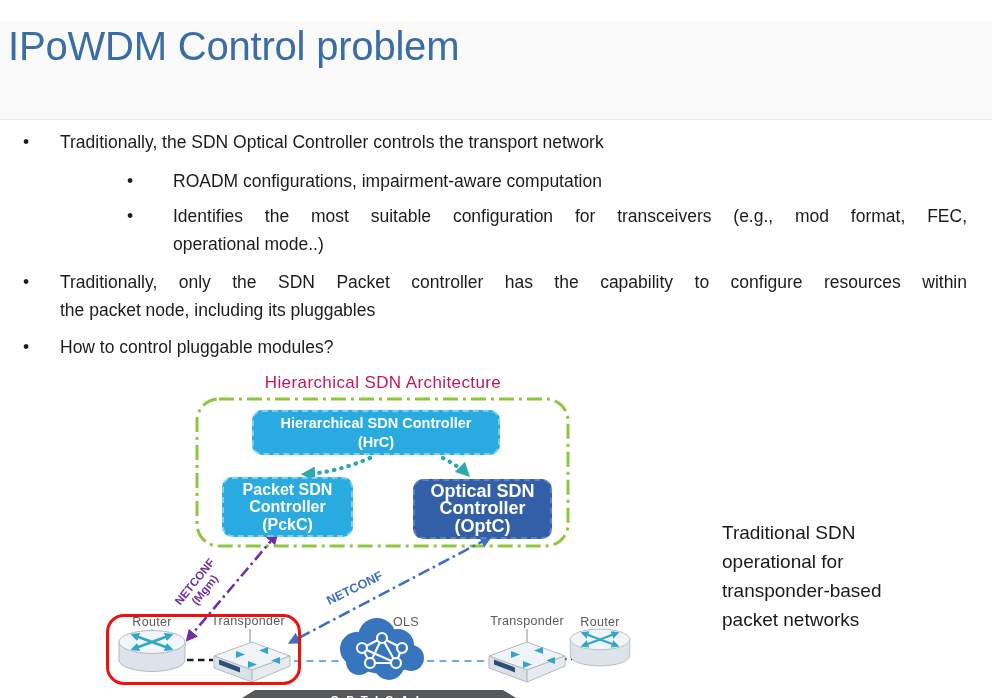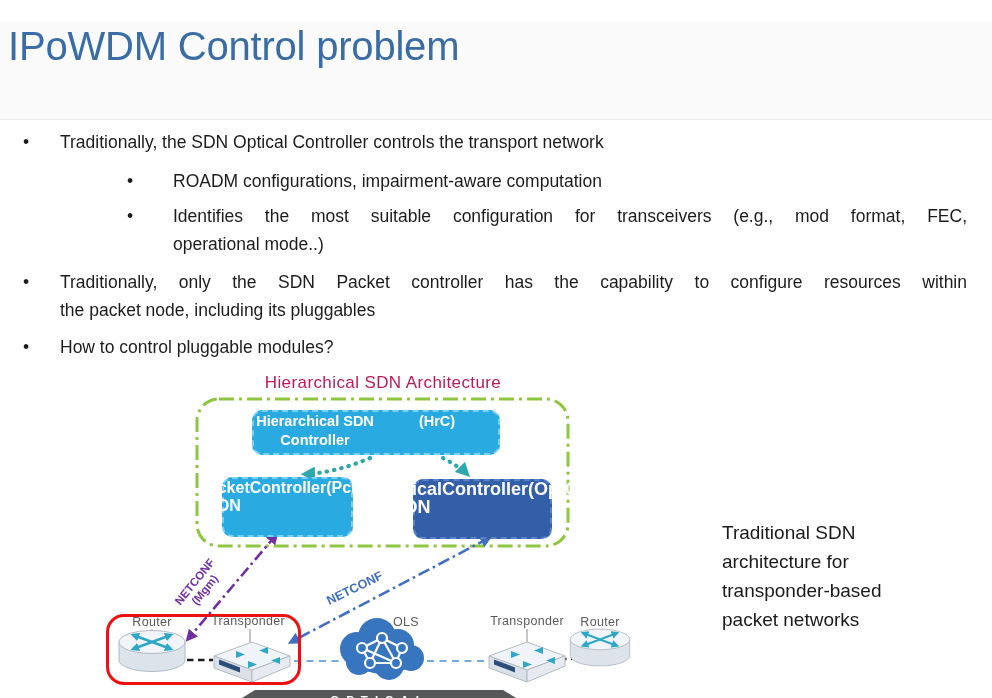--- a/index.html
+++ b/index.html
@@ -13,22 +13,22 @@
   .lvl1{left:60px;}
   .lvl2{left:173px;}
   .dot{position:absolute;top:0;font-size:17.5px;line-height:28px;}
   .lvl1 .dot{left:-37px;}
   .lvl2 .dot{left:-46px;}
   .ln{white-space:nowrap;}
   .stretch{white-space:normal;text-align:justify;text-align-last:justify;}
   .sidenote{position:absolute;left:722px;top:496px;font-size:19px;line-height:29px;color:#1a1a1a;}
   .diagtitle{position:absolute;left:200px;top:351px;width:366px;text-align:center;
              font-size:17px;font-weight:500;letter-spacing:0.4px;color:#be185d;}
-  .ctrlbox{position:absolute;border-radius:10px;display:flex;flex-direction:row;
-           justify-content:center;color:#fff;font-weight:bold;
+  .ctrlbox{position:absolute;border-radius:10px;display:flex;flex-direction:column;
+           align-items:center;justify-content:center;color:#fff;font-weight:bold;
            text-align:center;}
   .ctrlbox .cl{width:100%;}
   .box-hrc{left:252px;top:388px;width:244px;height:41px;background:#29abe2;
            border:2px dashed #7ad0f2;font-size:14.5px;line-height:19px;}
   .box-pckc{left:222px;top:455px;width:127px;height:56px;background:#29abe2;
             border:2px dashed #7ad0f2;font-size:16px;line-height:17.5px;}
   .box-optc{left:413px;top:457px;width:135px;height:56px;background:#325fa8;
             border:2px dashed #5b82c8;font-size:18px;line-height:17.5px;}
   .svglayer{position:absolute;left:0;top:0;pointer-events:none;}
   .redbox{position:absolute;left:106px;top:592px;width:189px;height:65px;
@@ -73,21 +73,21 @@
     <div class="ln">the packet node, including its pluggables</div>
   </div>
 
   <div class="bullet lvl1" style="top:311px">
     <span class="dot">•</span>
     <div class="ln">How to control pluggable modules?</div>
   </div>
 
   <div class="sidenote">
     <div>Traditional SDN</div>
-    <div>architecture for</div>
+    <div>operational for</div>
     <div>transponder-based</div>
     <div>packet networks</div>
   </div>
 
   <svg class="svglayer" width="992" height="698" viewBox="0 0 992 698">
     <defs>
       <marker id="mTeal" viewBox="0 0 10 10" refX="7" refY="5" markerWidth="3.4" markerHeight="3.4" orient="auto">
         <path d="M0,0 L10,5 L0,10 Z" fill="#2ea8ad"></path>
         </marker>
       <marker id="mTealS" viewBox="0 0 10 10" refX="7" refY="5" markerWidth="3.6" markerHeight="3.6" orient="auto">

